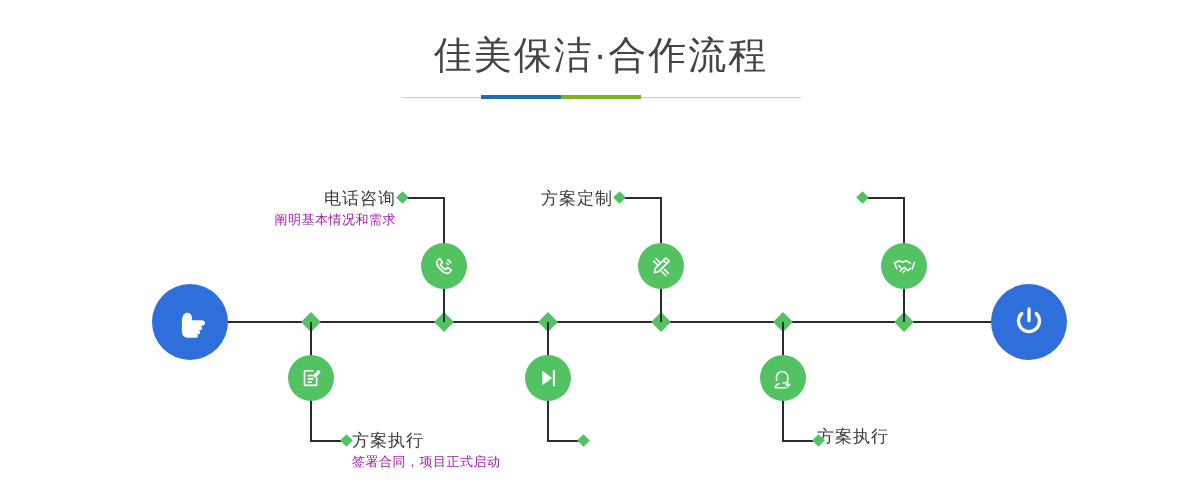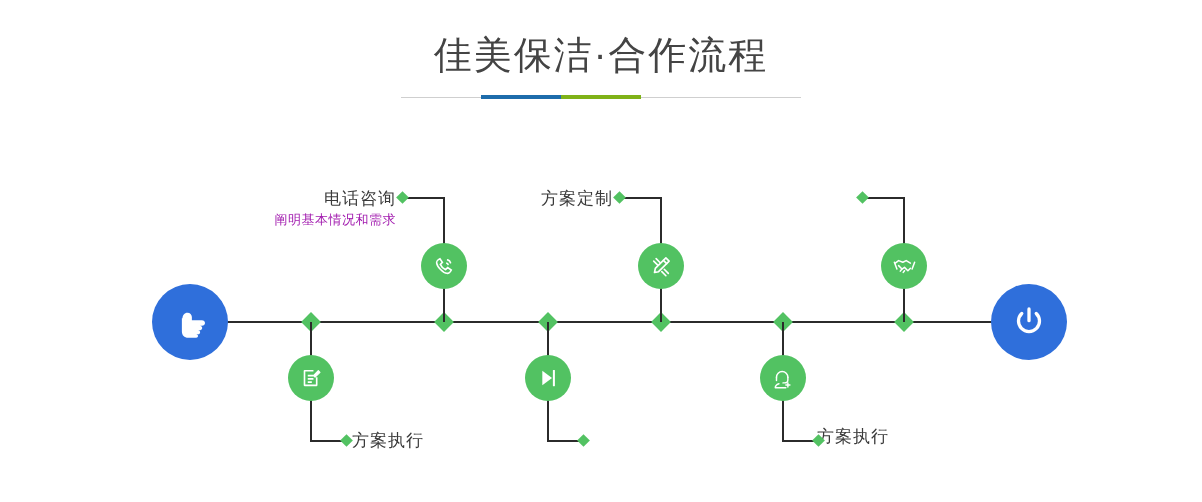--- a/index.html
+++ b/index.html
@@ -149,20 +149,21 @@
     <span>
       <svg width="26" height="26" viewBox="0 0 64 64" fill="none" stroke="#ffffff" stroke-width="4" stroke-linejoin="round">
         <path d="M46 30v20H16V14h22"></path>
         <path d="M24 26h14M24 34h14M24 42h10"></path>
         <path d="M38 26 50 14l4 4-12 12z" fill="#ffffff" stroke="#ffffff" stroke-width="3"></path>
       </svg>
     </span>
   </div>
   <div class="lbl left-al" style="left:352px;top:430px;width:300px;">
     <div class="t">方案执行</div>
+    <div class="d">签署合同，项目正式启动</div>
   </div>
 
   <div class="node-dot" style="left:654px;top:315px;"></div>
   <div class="stem" style="left:660px;top:197px;height:125px;"></div>
   <div class="elbow-h" style="left:620px;top:197px;width:42px;"></div>
   <div class="leader-dot" style="left:615px;top:193px;"></div>
   <div class="circle green" style="left:638px;top:243px;">
     <span>
       <svg width="26" height="26" viewBox="0 0 64 64" fill="none" stroke="#ffffff" stroke-width="4" stroke-linejoin="round" stroke-linecap="round">
         <path d="M44 12l8 8-26 26-10 2 2-10z"></path>

